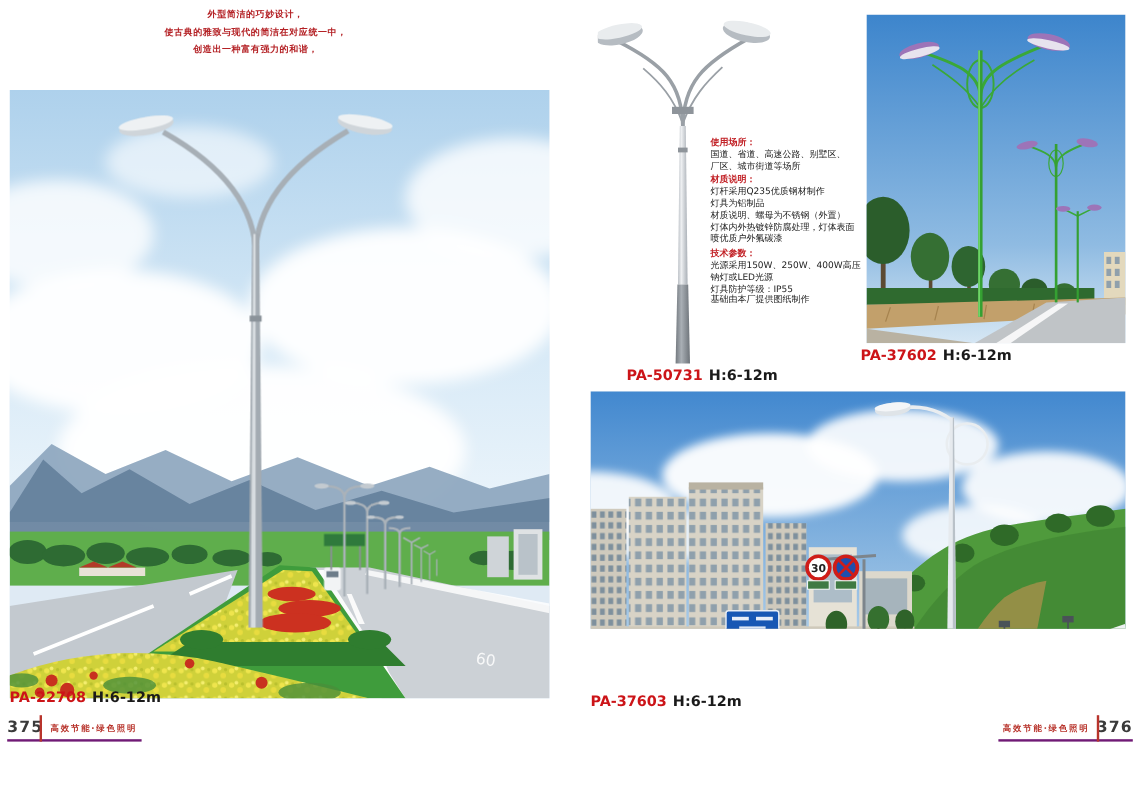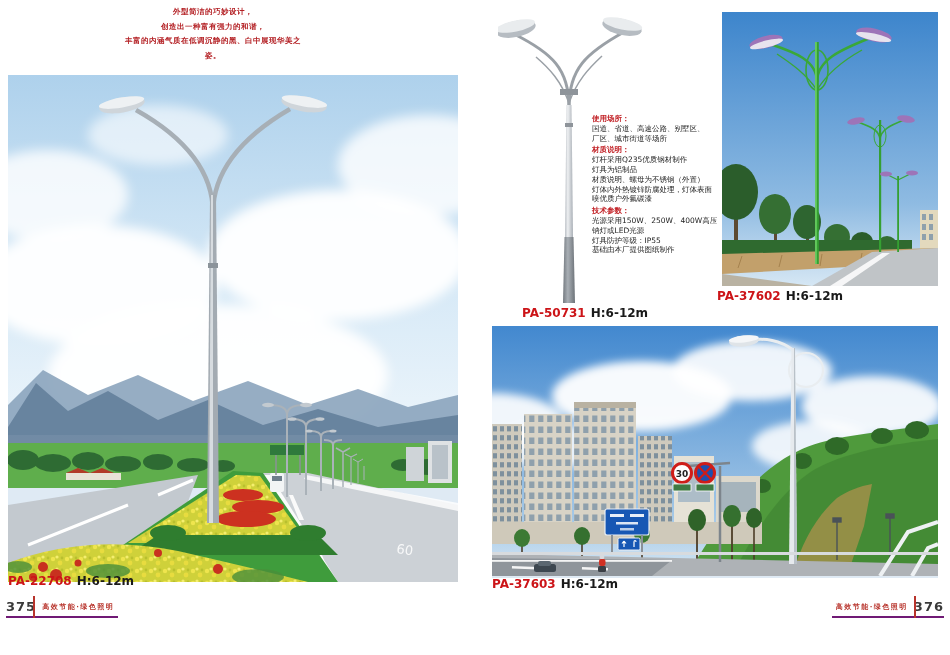--- a/index.html
+++ b/index.html
@@ -25,22 +25,22 @@
   .slogan{font-size:7px;font-weight:bold;color:#b8342c;letter-spacing:1.5px;white-space:nowrap;}
   .vline{position:absolute;width:2px;height:22px;background:#b8342c;top:-3px;}
 </style>
 </head>
 <body>
 
 <div class="page">
 
   <div class="abs intro">
     <div>外型简洁的巧妙设计，</div>
+    <div>使古典的雅致与现代的简洁在对应统一中，</div>
     <div>创造出一种富有强力的和谐，</div>
-    <div>丰富的内涵气质在低调沉静的黑、白中展现华美之姿。</div>
   </div>
 
   <div class="abs photo" style="left:8px;top:75px;width:450px;height:507px;">
     <svg width="450" height="507" viewBox="0 0 450 507">
       <defs>
         <linearGradient id="skyL" x1="0" y1="0" x2="0" y2="1">
           <stop offset="0" stop-color="#aed1ec"></stop>
             <stop offset="0.55" stop-color="#d8eaf7"></stop>
             <stop offset="1" stop-color="#f2f8fc"></stop>
         </linearGradient>
@@ -325,21 +325,21 @@
         <rect x="175.2" y="164" width="1.8" height="76" fill="#35a032"></rect>
         <ellipse cx="164" cy="162" rx="6" ry="2.4" fill="#9d74b8"></ellipse>
         <ellipse cx="190" cy="161" rx="6" ry="2.6" fill="#9d74b8"></ellipse>
       </g>
     </svg>
   </div>
   <div class="abs plabel" style="left:717px;top:289px;">
     <span class="model">PA-37602</span><span class="hval">H:6-12m</span>
   </div>
 
-  <div class="abs photo" style="left:492px;top:326px;width:446px;height:252px;">
+  <div class="abs photo" style="left:492px;top:326px;width:446px;height:198px;">
     <svg width="446" height="250" viewBox="0 0 446 250">
       <defs>
         <linearGradient id="skyB" x1="0" y1="0" x2="0" y2="1">
           <stop offset="0" stop-color="#4288cf"></stop>
             <stop offset=".8" stop-color="#a9cbe8"></stop>
             <stop offset="1" stop-color="#d9e9f5"></stop>
         </linearGradient>
         <filter id="blur4">
             <feGaussianBlur stdDeviation="4"></feGaussianBlur>
           </filter>

